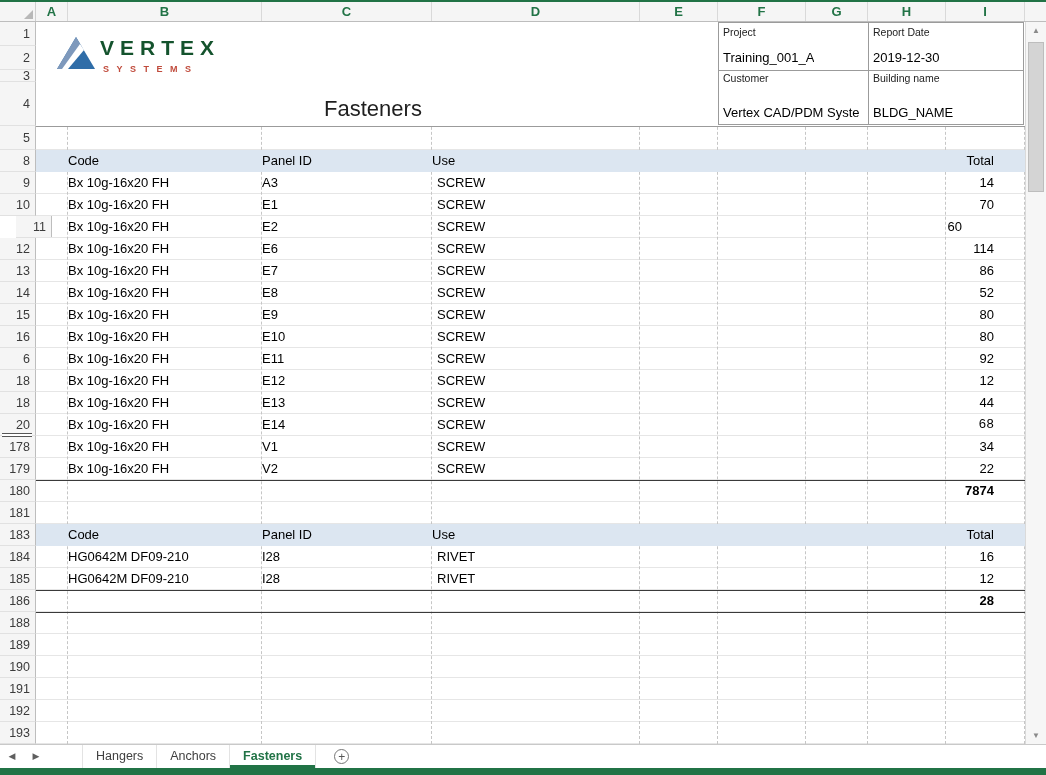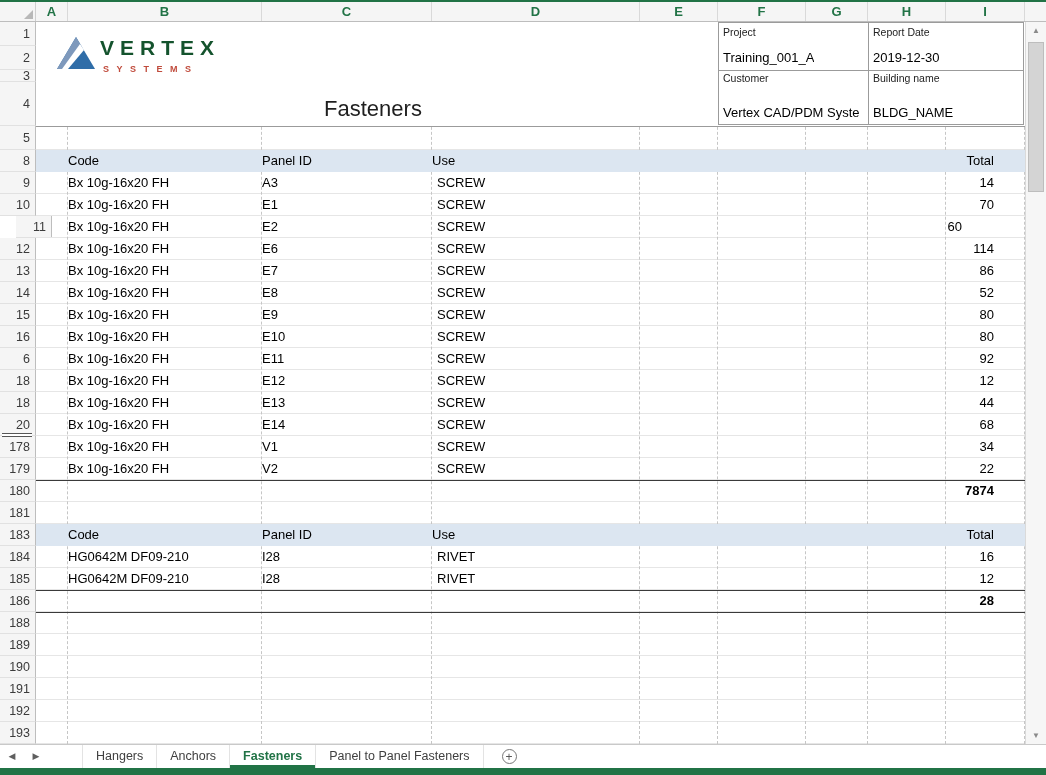--- a/index.html
+++ b/index.html
@@ -260,21 +260,21 @@
         <div class="cell c-center" style="left: 262px; width: 170px; top: 348px;">E12</div>
         <div class="cell c-left" style="left: 432px; width: 208px; top: 348px;">SCREW</div>
         <div class="cell c-right" style="left: 946px; width: 79px; top: 348px;">12</div>
         <div class="cell c-center" style="left: 68px; width: 194px; top: 370px;">Bx 10g-16x20 FH</div>
         <div class="cell c-center" style="left: 262px; width: 170px; top: 370px;">E13</div>
         <div class="cell c-left" style="left: 432px; width: 208px; top: 370px;">SCREW</div>
         <div class="cell c-right" style="left: 946px; width: 79px; top: 370px;">44</div>
         <div class="cell c-center" style="left: 68px; width: 194px; top: 392px;">Bx 10g-16x20 FH</div>
         <div class="cell c-center" style="left: 262px; width: 170px; top: 392px;">E14</div>
         <div class="cell c-left" style="left: 432px; width: 208px; top: 392px;">SCREW</div>
-        <div class="cell c-right" style="left: 946px; width: 79px; top: 392px;">68</div>
+        <div class="cell c-right" style="left: 946px; width: 79px; top: 392px; font-family: Liberation Mono, monospace;">68</div>
         <div class="cell c-center" style="left: 68px; width: 194px; top: 414px;">Bx 10g-16x20 FH</div>
         <div class="cell c-center" style="left: 262px; width: 170px; top: 414px;">V1</div>
         <div class="cell c-left" style="left: 432px; width: 208px; top: 414px;">SCREW</div>
         <div class="cell c-right" style="left: 946px; width: 79px; top: 414px;">34</div>
         <div class="cell c-center" style="left: 68px; width: 194px; top: 436px;">Bx 10g-16x20 FH</div>
         <div class="cell c-center" style="left: 262px; width: 170px; top: 436px;">V2</div>
         <div class="cell c-left" style="left: 432px; width: 208px; top: 436px;">SCREW</div>
         <div class="cell c-right" style="left: 946px; width: 79px; top: 436px;">22</div>
         <div class="cell c-right c-bold" style="left: 946px; width: 79px; top: 458px;">7874</div>
         <div class="cell c-center" style="left: 68px; width: 194px; top: 502px;">Code</div>
@@ -300,21 +300,20 @@
   </div>
 
   <div class="tabbar">
     <div class="tab-nav-btn">◀</div>
     <div class="tab-nav-btn">▶</div>
     <div class="tab-spacer"></div>
     <div id="tabs-container">
         <div class="sheet-tab">Hangers</div>
         <div class="sheet-tab">Anchors</div>
         <div class="sheet-tab active">Fasteners</div>
-        <div class="sheet-tab">Panel to Panel Fasteners</div>
       </div>
     <div class="new-sheet-btn">
       <span class="plus-circle">+</span>
     </div>
   </div>
 
   <div class="statusbar"></div>
 </div>
 
 </body></html>

